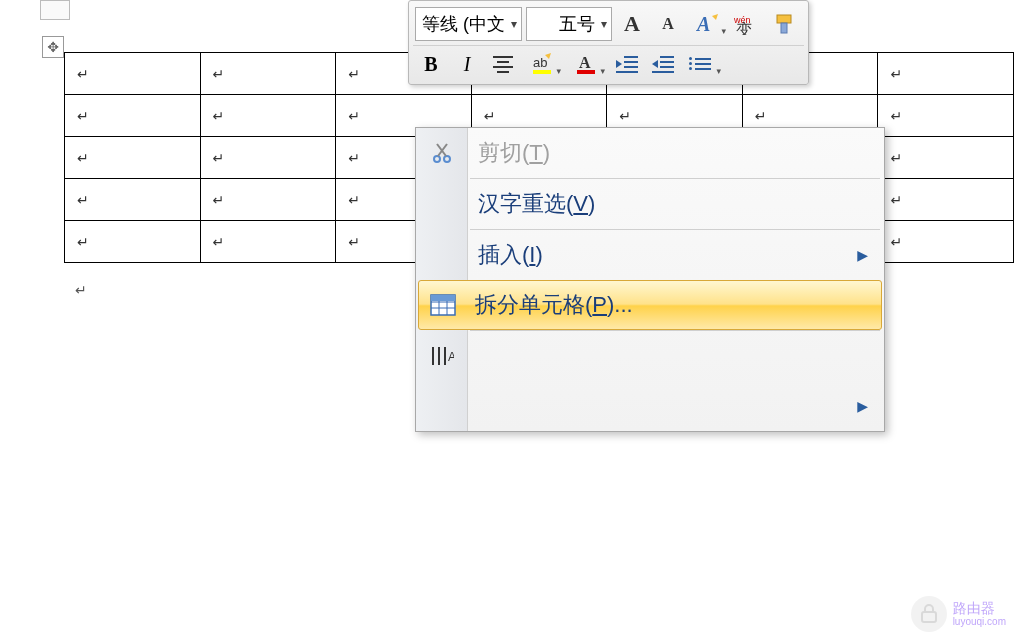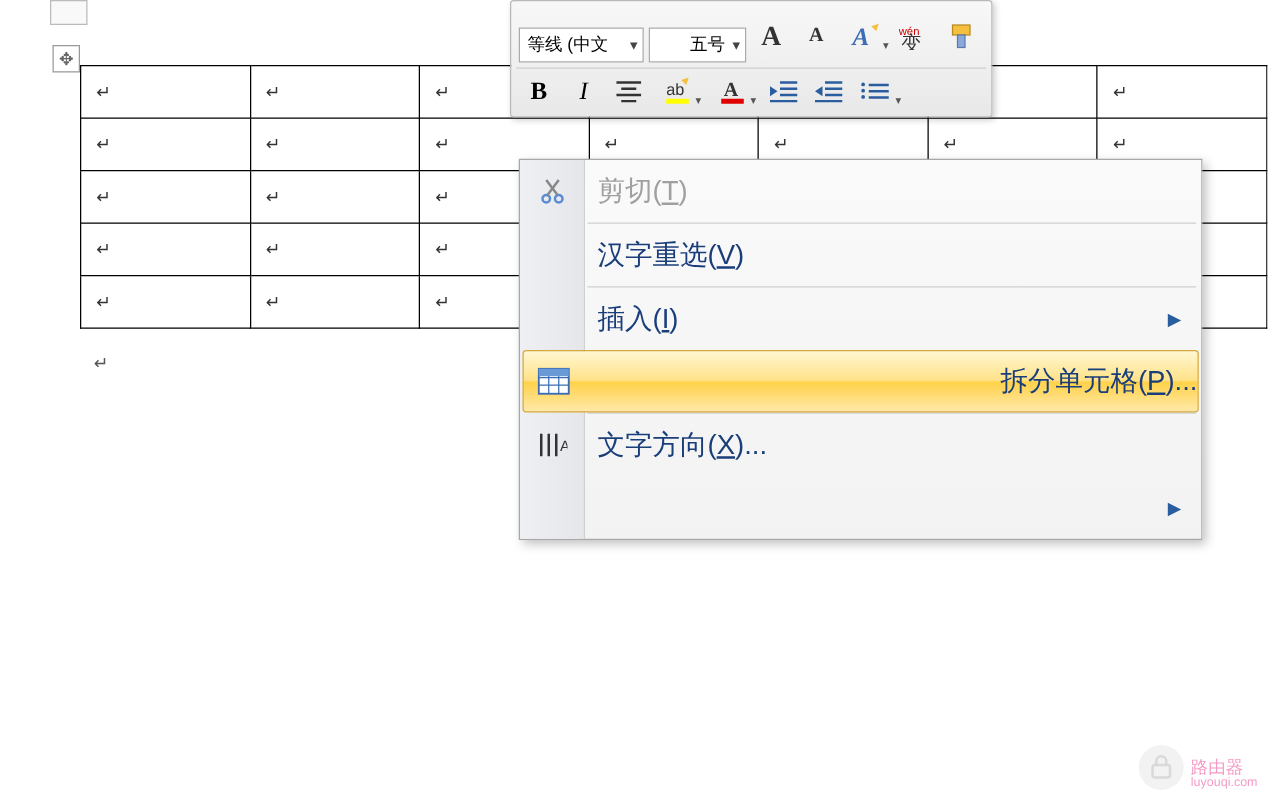--- a/index.html
+++ b/index.html
@@ -28,24 +28,23 @@
       display: flex;
       align-items: center;
       gap: 4px;
       padding: 2px;
     }
     .toolbar-row + .toolbar-row { border-top: 1px solid #d0d0d0; margin-top: 2px; padding-top: 4px; }
     .font-select {
       background: #fff;
       border: 1px solid #aaa;
       padding: 4px 16px 4px 6px;
-      font-size: 14px;
+      font-size: 18px;
       position: relative;
       min-width: 100px;
-      margin-top: 15px;
     }
     .font-select::after {
       content: "▾";
       position: absolute;
       right: 4px;
       top: 50%;
       transform: translateY(-50%);
       font-size: 12px;
       color: #444;
     }
@@ -131,21 +130,21 @@
       top: 282px;
       font-size: 14px;
       color: #555;
     }
     
     
     .context-menu {
       position: absolute;
       left: 415px;
       top: 127px;
-      width: 547px;
+      width: 470px;
       background: linear-gradient(to bottom, #fafafa, #f2f2f2);
       border: 1px solid #a8a8a8;
       box-shadow: 3px 3px 8px rgba(0,0,0,0.25);
       z-index: 20;
     }
     .menu-icon-col {
       position: absolute;
       left: 0;
       top: 0;
       bottom: 0;
@@ -172,21 +171,20 @@
       display: flex;
       align-items: center;
       justify-content: center;
     }
     .menu-item.highlighted {
       background: linear-gradient(to bottom, #fff7d1 0%, #ffe28a 48%, #ffd24a 52%, #ffe9a8 100%);
       border: 1px solid #d8a838;
       border-radius: 3px;
       margin: 0 2px;
       padding-left: 56px;
-      justify-content: flex-end;
     }
     .menu-item.highlighted .icon-slot { left: 8px; }
     .menu-sep {
       height: 1px;
       background: #cfcfcf;
       margin-left: 54px;
       margin-right: 4px;
     }
     .submenu-arrow {
       position: absolute;
@@ -195,25 +193,25 @@
       font-size: 14px;
     }
     .underline-key { text-decoration: underline; }
     
     
     .watermark {
       position: absolute;
       right: 8px;
       bottom: 6px;
       display: flex;
-      align-items: flex-end;
+      align-items: center;
       gap: 6px;
       opacity: 0.55;
       font-size: 14px;
-      color: #ec4899;
+      color: #8b5cf6;
     }
     .watermark .wm-icon {
       width: 36px;
       height: 36px;
       border-radius: 50%;
       background: #e8e8e8;
       display: flex;
       align-items: center;
       justify-content: center;
     }
@@ -410,21 +408,20 @@
 
   <div class="menu-item">
     <span class="icon-slot">
       <svg width="24" height="22" viewBox="0 0 24 22">
           <line x1="3" y1="2" x2="3" y2="20" stroke="#333" stroke-width="2"></line>
           <line x1="9" y1="2" x2="9" y2="20" stroke="#333" stroke-width="2"></line>
           <line x1="15" y1="2" x2="15" y2="20" stroke="#333" stroke-width="2"></line>
           <text x="18" y="16" font-size="12" fill="#333">A</text>
         </svg>
     </span>
-    <span>文字方向(<span class="underline-key">X</span>)...</span>
   </div>
 
   <div class="menu-item">
     <span class="icon-slot"></span>
     <span class="submenu-arrow">▶</span>
   </div>
 </div>
 
 <div class="watermark">
   <div class="wm-icon">

